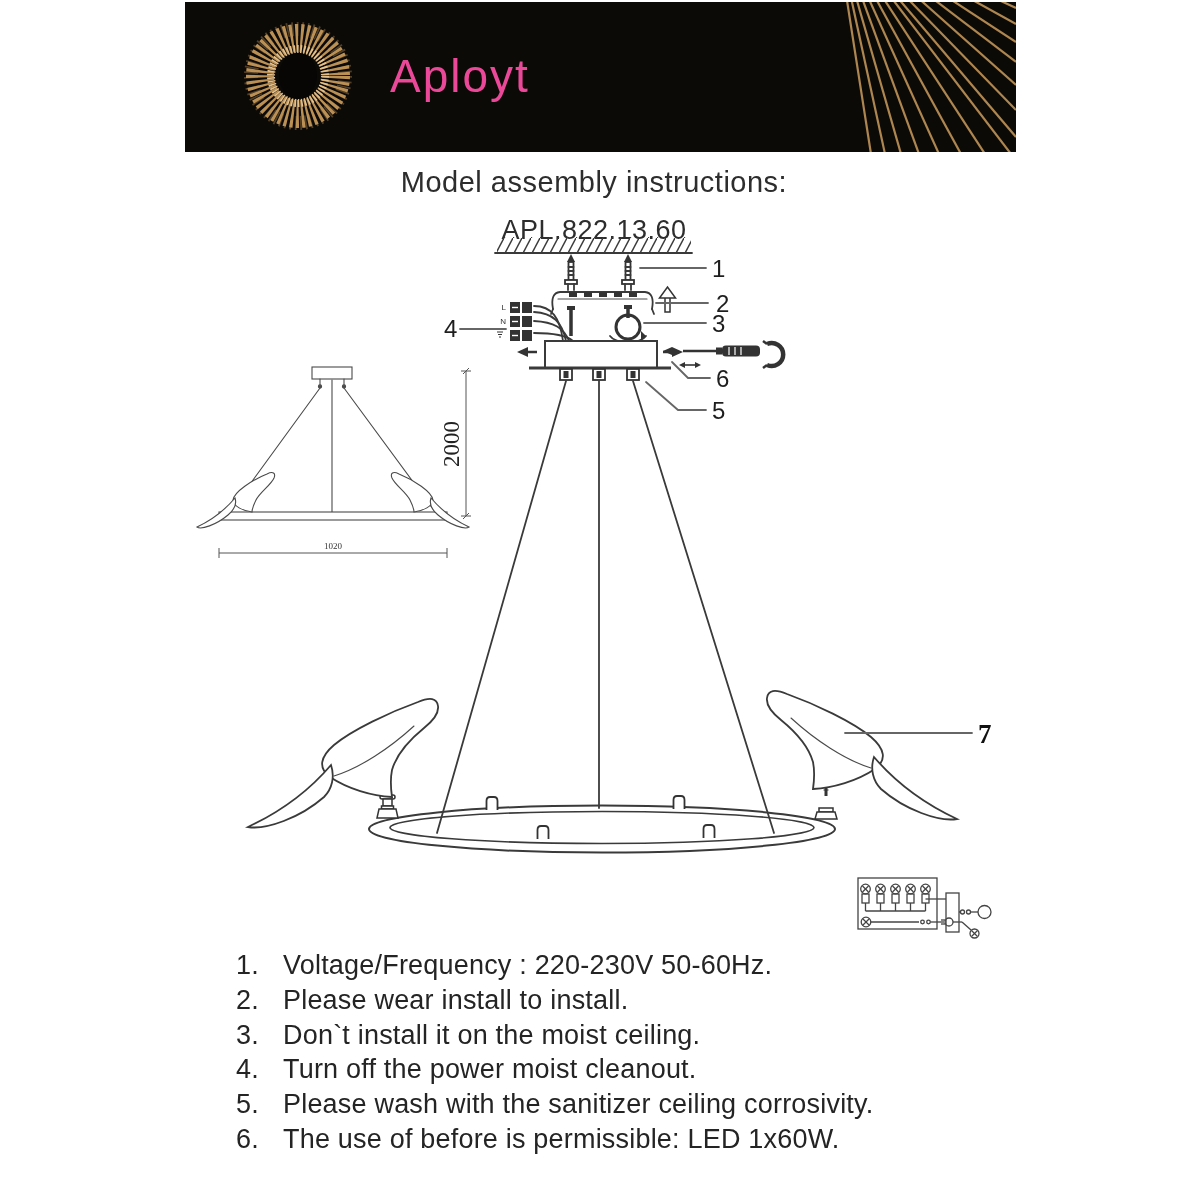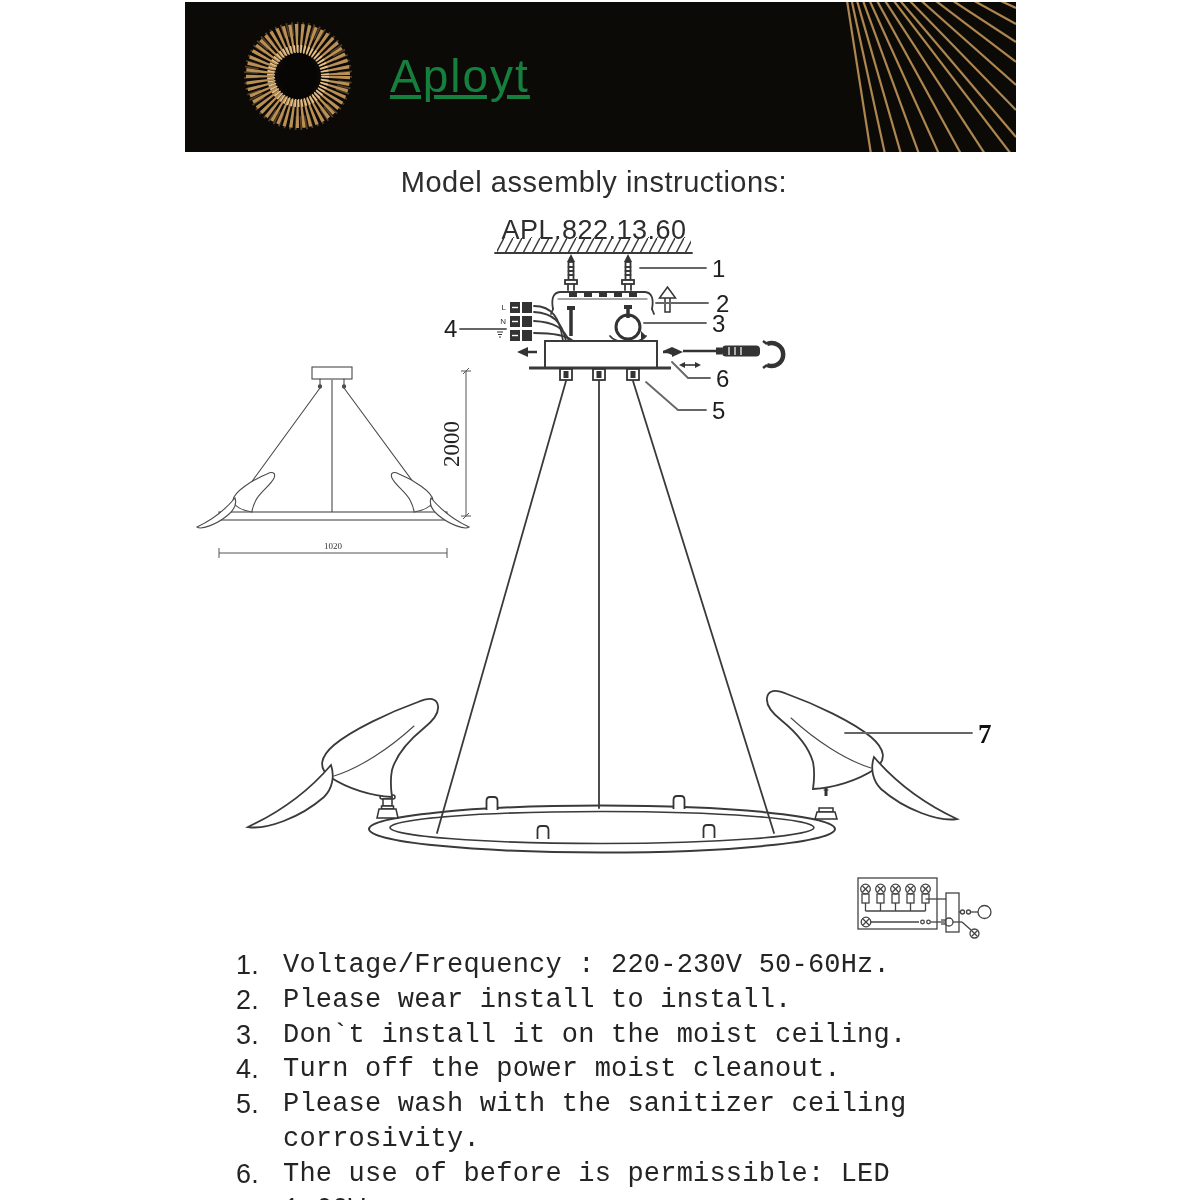--- a/index.html
+++ b/index.html
@@ -1,43 +1,43 @@
 <!DOCTYPE html>
 <html><head>
 <meta charset="utf-8">
 <style>
   html,body{margin:0;padding:0;background:#ffffff;}
   .page{position:relative;width:1200px;height:1200px;background:#fff;overflow:hidden;
         font-family:"Liberation Sans",sans-serif;}
   
   .banner{position:absolute;left:185px;top:2px;width:831px;height:150px;background:#0c0a07;overflow:hidden;}
   .banner svg{position:absolute;left:0;top:0;}
-  .brand{position:absolute;left:205px;top:47px;font-size:46px;font-weight:400;color:#15803d;
-         letter-spacing:2px;font-family:"Liberation Sans",sans-serif;text-decoration:underline;}
+  .brand{position:absolute;left:205px;top:47px;font-size:46px;font-weight:400;color:#ec4899;
+         letter-spacing:2px;font-family:"Liberation Sans",sans-serif;}
   
   .title-block{position:absolute;left:0;top:166px;width:1188px;text-align:center;color:#2d2d2d;}
   .title-line1{font-size:29px;letter-spacing:.5px;}
   .title-line2{font-size:27px;margin-top:16px;letter-spacing:.5px;}
   
   .diagram{position:absolute;left:0;top:0;width:1200px;height:1200px;pointer-events:none;}
   .ln{stroke:#3a3a3a;fill:none;stroke-width:1.8;stroke-linecap:round;}
   .lnthin{stroke:#4a4a4a;fill:none;stroke-width:1.1;stroke-linecap:round;}
   .fw{fill:#ffffff;}
   .dark{fill:#333;stroke:none;}
   .leader{stroke:#666;fill:none;stroke-width:1.8;stroke-linecap:round;}
   .plabel{font-family:"Liberation Sans",sans-serif;font-size:24px;fill:#1e1e1e;}
   .p7{font-family:"Liberation Serif",serif;font-size:27px;font-weight:bold;fill:#111;}
   .dimtext{font-family:"Liberation Serif",serif;font-size:23px;fill:#222;}
   .dimsmall{font-family:"Liberation Serif",serif;font-size:9px;fill:#333;}
   .tlabel{font-family:"Liberation Sans",sans-serif;font-size:8px;fill:#333;}
   
   .instructions{position:absolute;left:236px;top:948px;width:760px;color:#242424;}
   .ins-row{display:flex;line-height:34.8px;font-size:27px;letter-spacing:.2px;}
   .ins-num{width:47px;flex:none;}
-  .ins-text{flex:1;font-family:Liberation Mono, monospace;}
+  .ins-text{flex:1;}
 </style>
 </head>
 <body>
 
 <div class="page">
 
   <div class="banner">
     <svg width="831" height="150" viewBox="0 0 831 150">
 
       <g>

